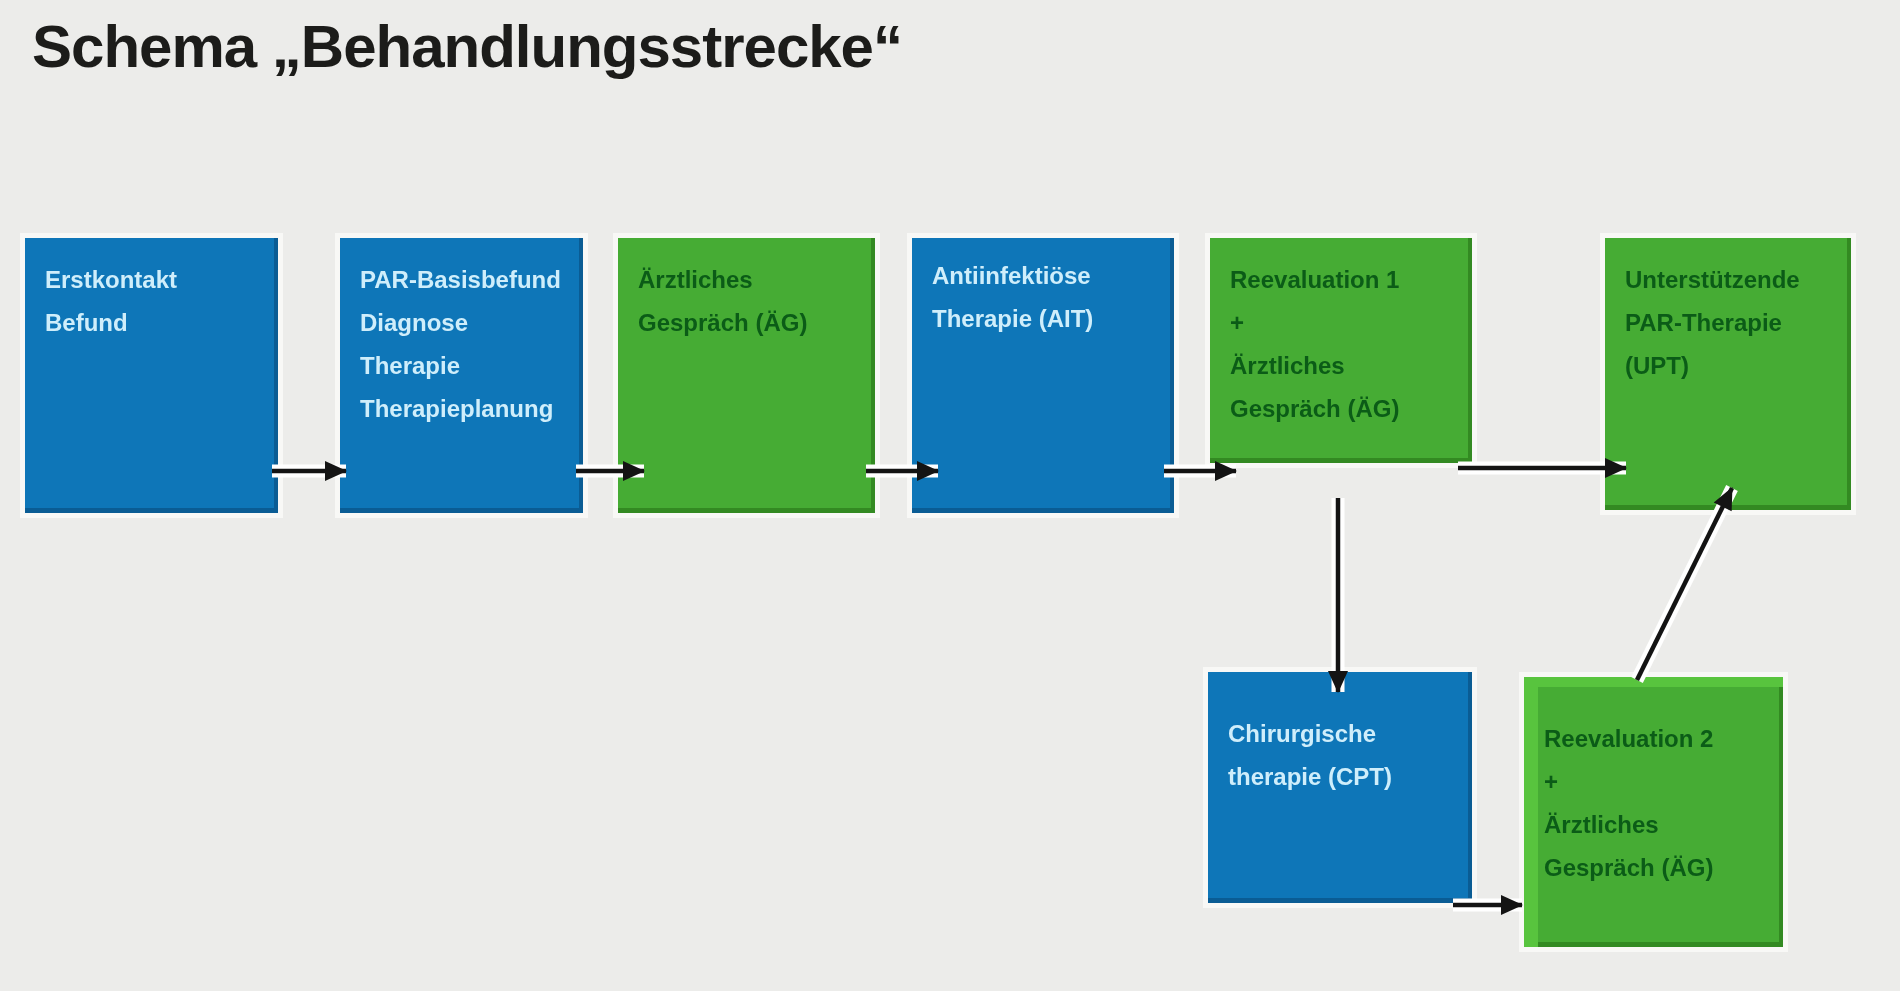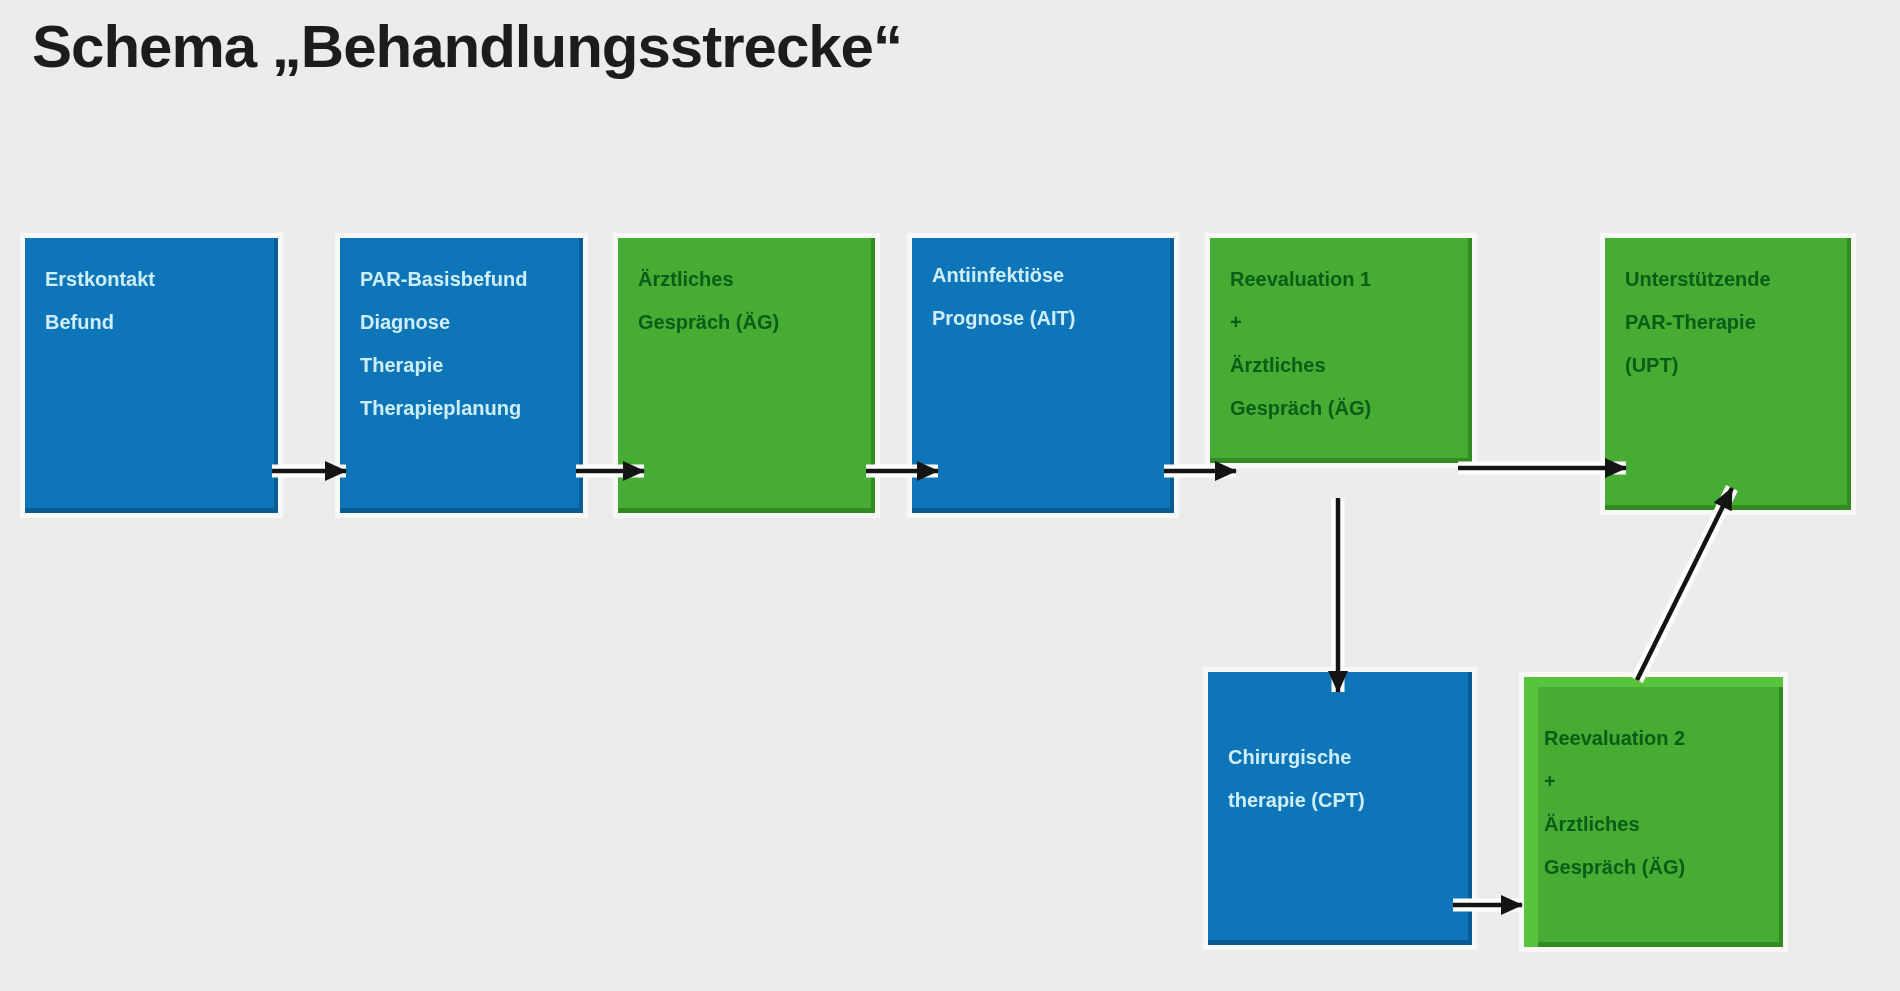--- a/index.html
+++ b/index.html
@@ -21,21 +21,21 @@
     font-weight: bold;
     letter-spacing: -1px;
     color: var(--title-color, #1c1c1a);
     white-space: nowrap;
   }
   #nodes-layer { position:absolute; inset:0; }
   .node {
     position: absolute;
     box-sizing: border-box;
     padding: 20px 12px 0 20px;
-    font-size: 20px;
+    font-size: 24px;
     line-height: 43px;
     font-weight: bold;
     outline: 5px solid var(--box-outline, #f8f8f6);
   }
   .node.blue {
     background: var(--box-blue, #0e76b8);
     color: var(--text-on-blue, #cfeefb);
     box-shadow: inset -4px -5px 0 0 var(--box-blue-edge, #0a5c94);
   }
   .node.green {
@@ -66,34 +66,34 @@
         <div class="node-line">Diagnose</div>
         <div class="node-line">Therapie</div>
         <div class="node-line">Therapieplanung</div>
       </div>
       <div class="node green" style="left: 618px; top: 238px; width: 257px; height: 275px; padding-top: 20px;">
         <div class="node-line">Ärztliches</div>
         <div class="node-line">Gespräch (ÄG)</div>
       </div>
       <div class="node blue" style="left: 912px; top: 238px; width: 262px; height: 275px; padding-top: 16px;">
         <div class="node-line">Antiinfektiöse</div>
-        <div class="node-line">Prognose (AIT)</div>
+        <div class="node-line">Therapie (AIT)</div>
       </div>
       <div class="node green" style="left: 1210px; top: 238px; width: 262px; height: 225px; padding-top: 20px;">
         <div class="node-line">Reevaluation 1</div>
         <div class="node-line">+</div>
         <div class="node-line">Ärztliches</div>
         <div class="node-line">Gespräch (ÄG)</div>
       </div>
       <div class="node green" style="left: 1605px; top: 238px; width: 246px; height: 272px; padding-top: 20px;">
         <div class="node-line">Unterstützende</div>
         <div class="node-line">PAR-Therapie</div>
         <div class="node-line">(UPT)</div>
       </div>
-      <div class="node blue" style="left: 1208px; top: 672px; width: 264px; height: 273px; padding-top: 64px;">
+      <div class="node blue" style="left: 1208px; top: 672px; width: 264px; height: 231px; padding-top: 40px;">
         <div class="node-line">Chirurgische</div>
         <div class="node-line">therapie (CPT)</div>
       </div>
       <div class="node green highlight" style="left: 1508px; top: 677px; width: 259px; height: 270px; padding-top: 40px;">
         <div class="node-line">Reevaluation 2</div>
         <div class="node-line">+</div>
         <div class="node-line">Ärztliches</div>
         <div class="node-line">Gespräch (ÄG)</div>
       </div>
     </div>

